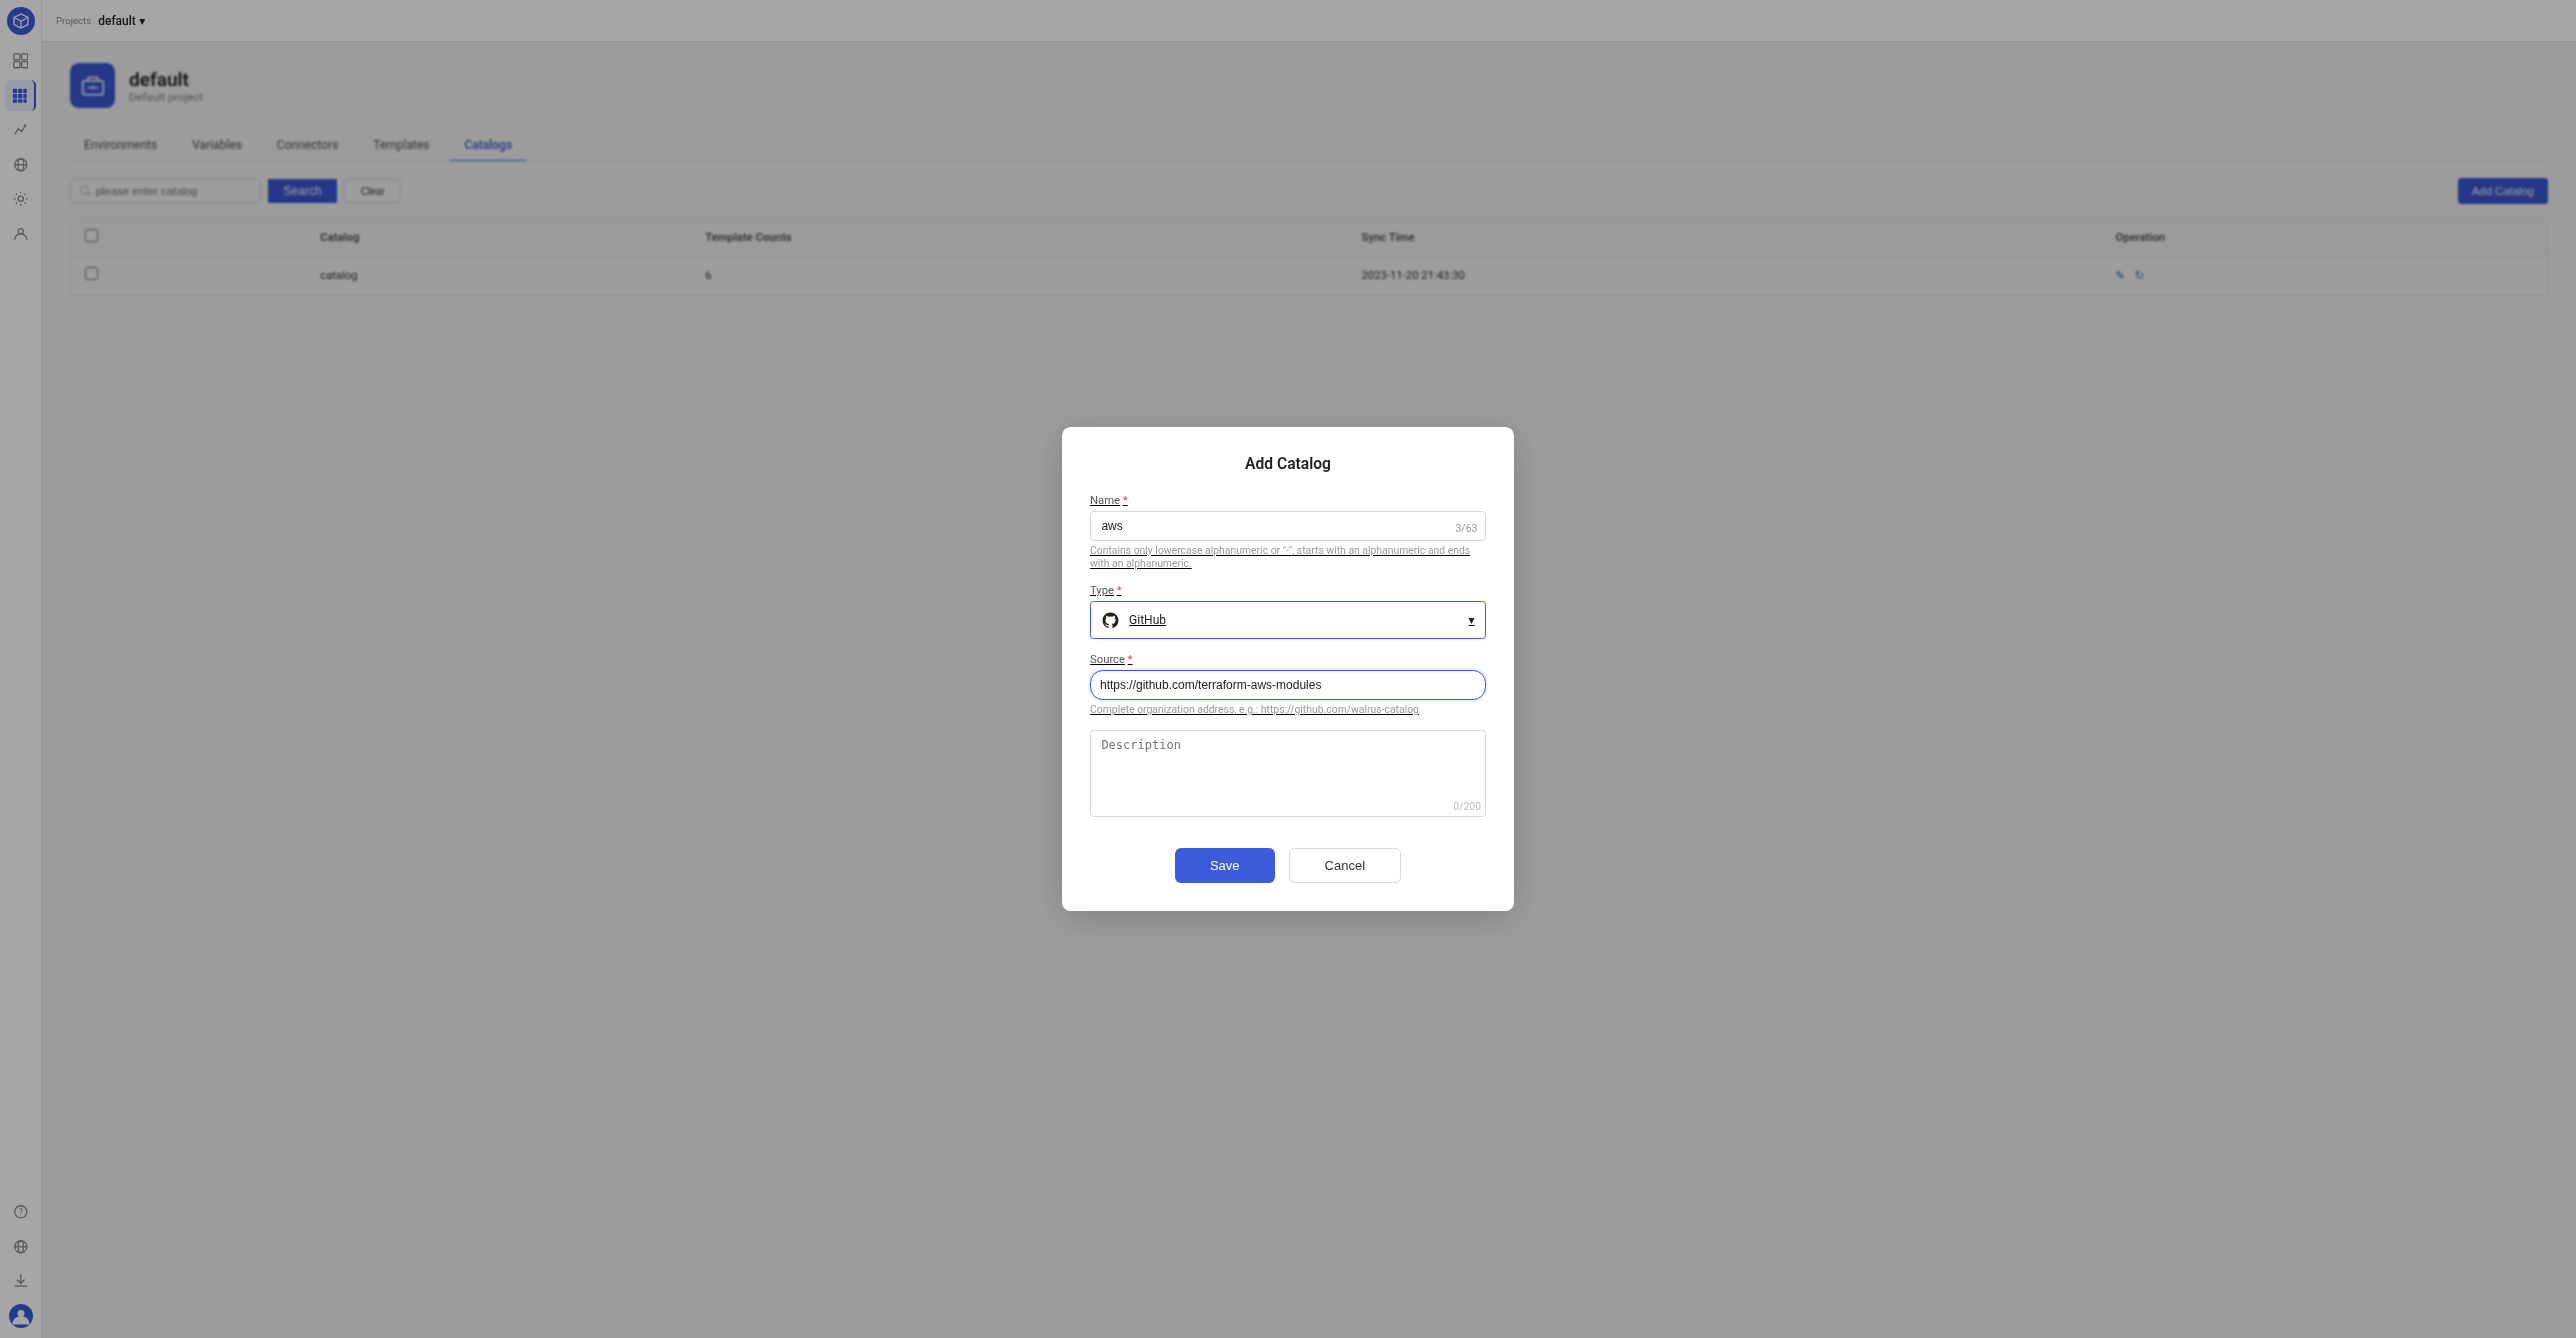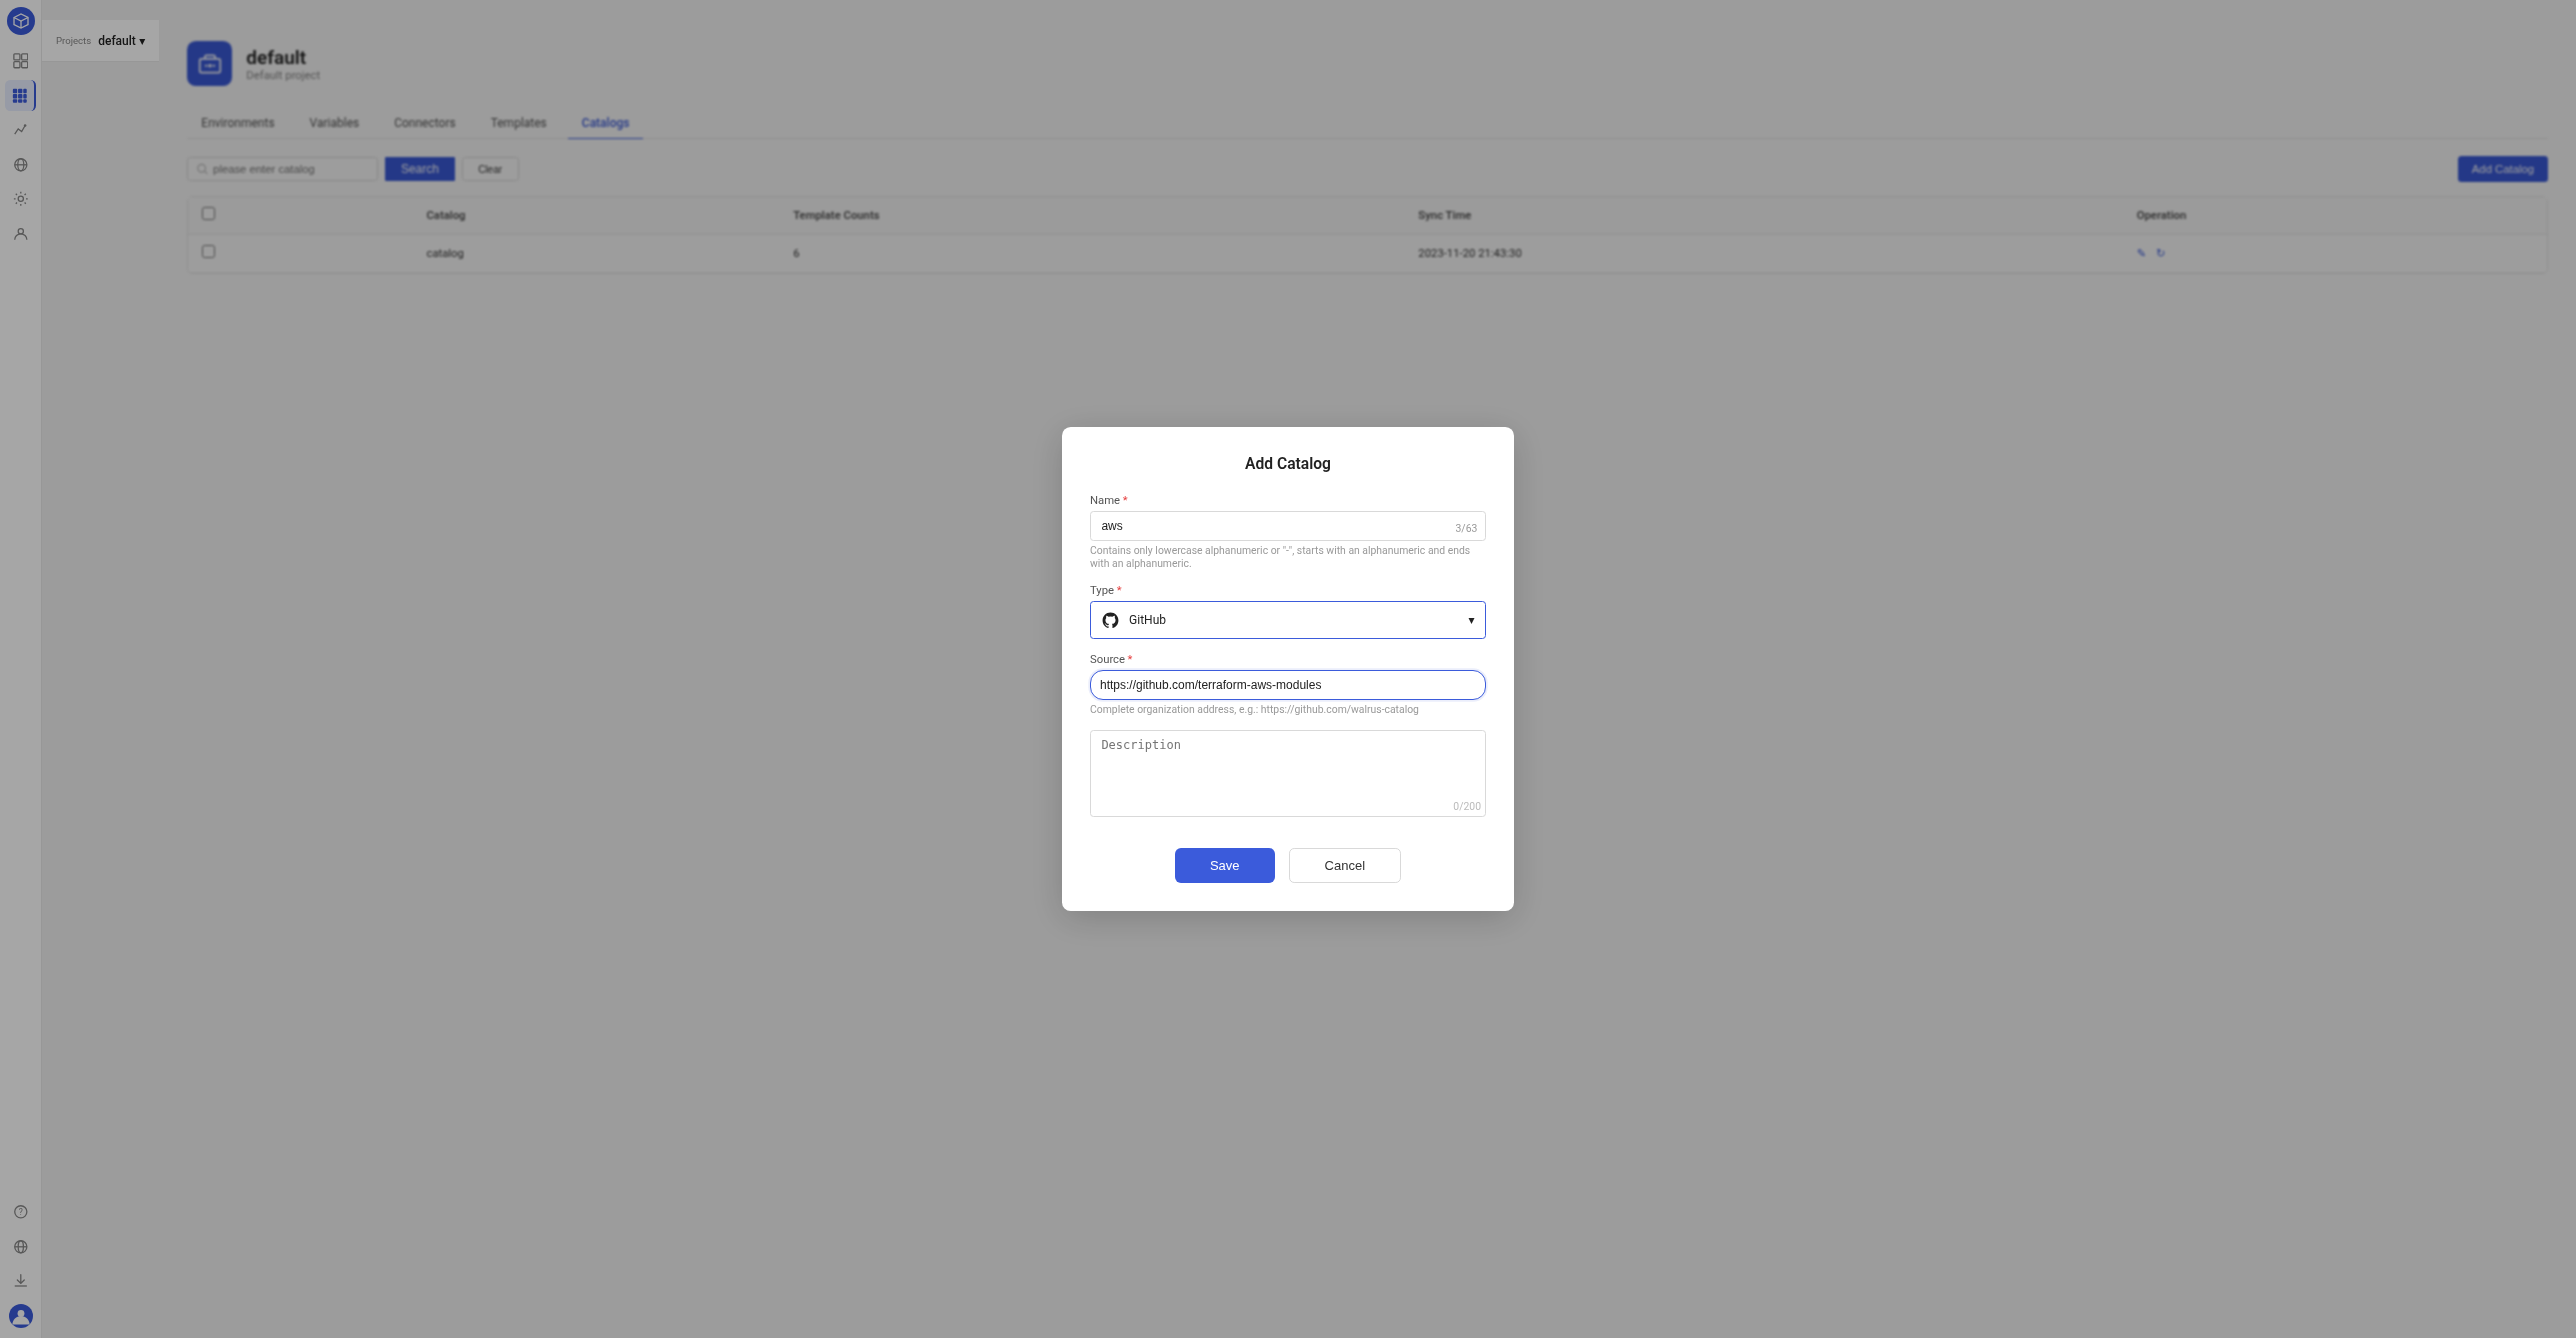--- a/index.html
+++ b/index.html
@@ -43,24 +43,23 @@
       display: flex;
       flex-direction: column;
       align-items: center;
       gap: 3.5px;
     }
 
     
     .main-area {
       flex: 1;
       display: flex;
-      flex-direction: row;
+      flex-direction: column;
       overflow: hidden;
       position: relative;
-      margin-top: 20px;
     }
 
     
     .top-bar {
       height: 42px;
       background: #fff;
       border-bottom: 0.9px solid #e8e8e8;
       display: flex;
       align-items: center;
       padding: 0 14px;
@@ -223,20 +222,21 @@
       font-size: 15.6px;
       font-weight: 600;
       color: #222;
       text-align: center;
       margin-bottom: 21px;
     }
 
     
     .form-field {
       margin-bottom: 14px;
+      text-decoration: underline;
     }
     .form-label {
       font-size: 11.3px;
       color: #555;
       margin-bottom: 3.5px;
       display: flex;
       align-items: center;
       gap: 2.6px;
     }
     .required-star { color: #e53e3e; font-size: 11.3px; }

